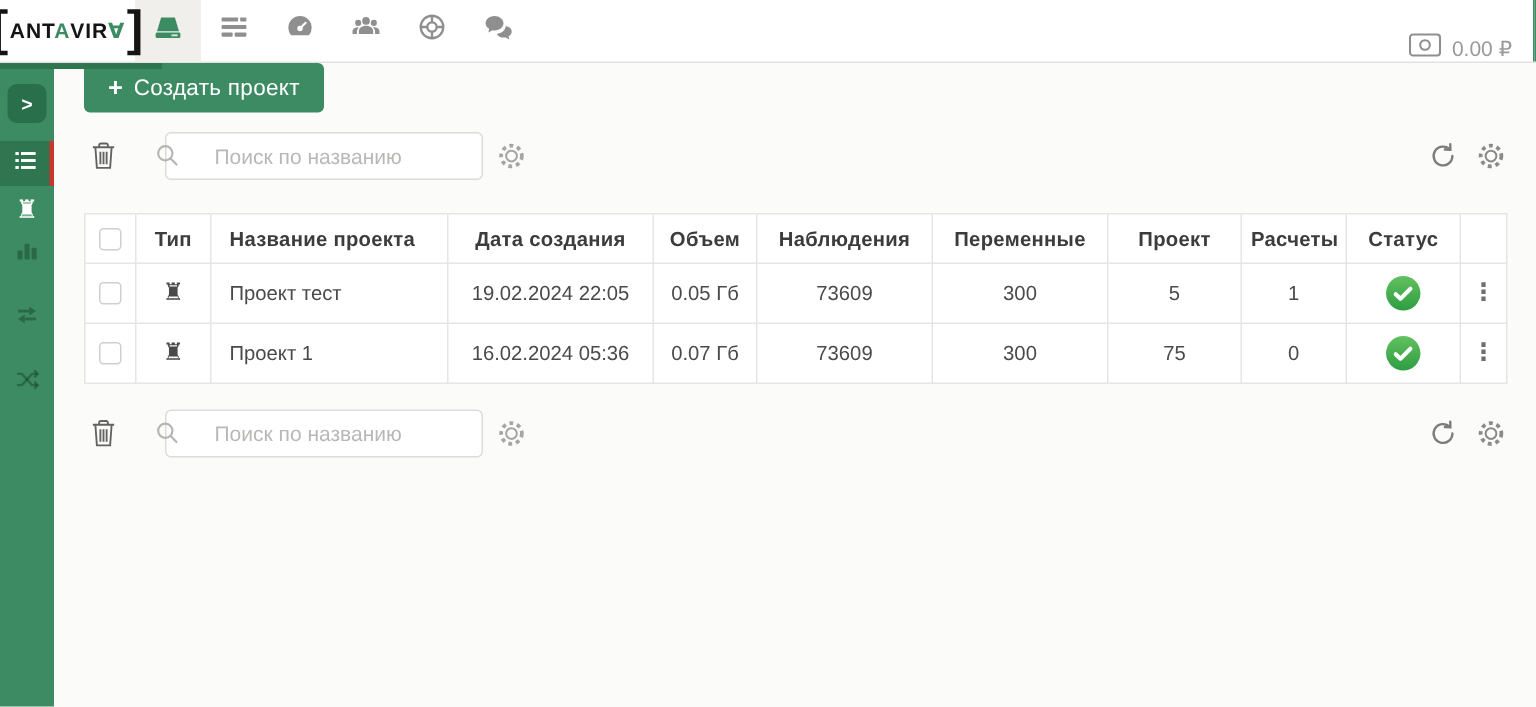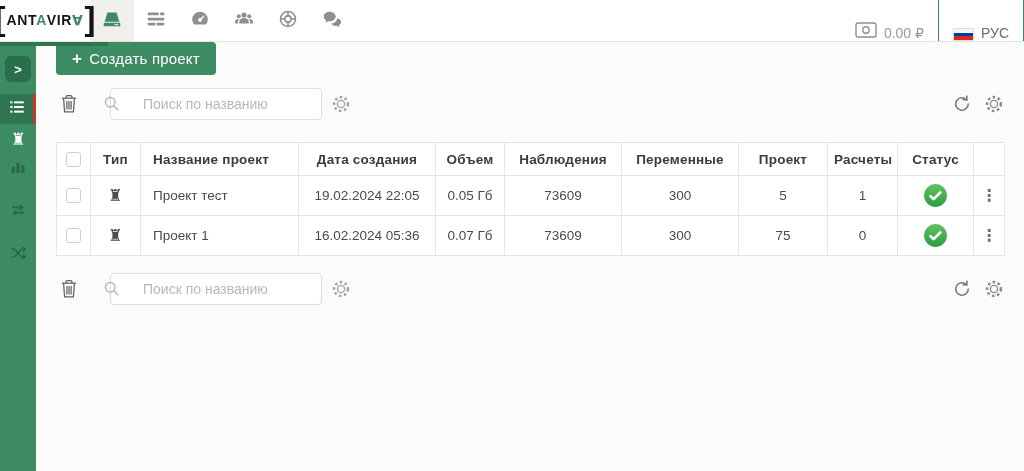--- a/index.html
+++ b/index.html
@@ -163,28 +163,20 @@
     <div class="tb-section tb-balance">
       <span>
         <svg width="22" height="16" viewBox="0 0 22 16" fill="none" stroke="#8f8f8f" stroke-width="1.4">
           <rect x="1" y="1" width="20" height="14" rx="2"></rect>
             <circle cx="11" cy="8" r="3.2"></circle>
         </svg>
       </span>
       <span>0.00 ₽</span>
     </div>
     <div class="tb-divider"></div>
-    <div class="tb-section tb-lang">
-      <span class="flag">
-          <div class="w"></div>
-          <div class="b"></div>
-          <div class="r"></div>
-        </span>
-      <span>РУС</span>
-    </div>
     <div class="tb-divider"></div>
   </div>
 </div>
 <div class="logo-underline"></div>
 
 <div class="sidebar">
   <div class="sb-toggle">
     <span>&gt;</span>
   </div>
   <div class="sb-item active">
@@ -294,21 +286,21 @@
         <col style="width:117px">
         <col style="width:89px">
       <col style="width:70px">
         <col style="width:76px">
         <col style="width:31px">
     </colgroup>
     <thead>
       <tr>
         <th><input type="checkbox" style=""></th>
         <th>Тип</th>
-        <th class="name-col">Название проект</th>
+        <th class="name-col">Название проекта</th>
         <th>Дата создания</th>
         <th>Объем</th>
         <th>Наблюдения</th>
         <th>Переменные</th>
         <th>Проект</th>
         <th>Расчеты</th>
         <th>Статус</th>
         <th></th>
       </tr>
     </thead>

